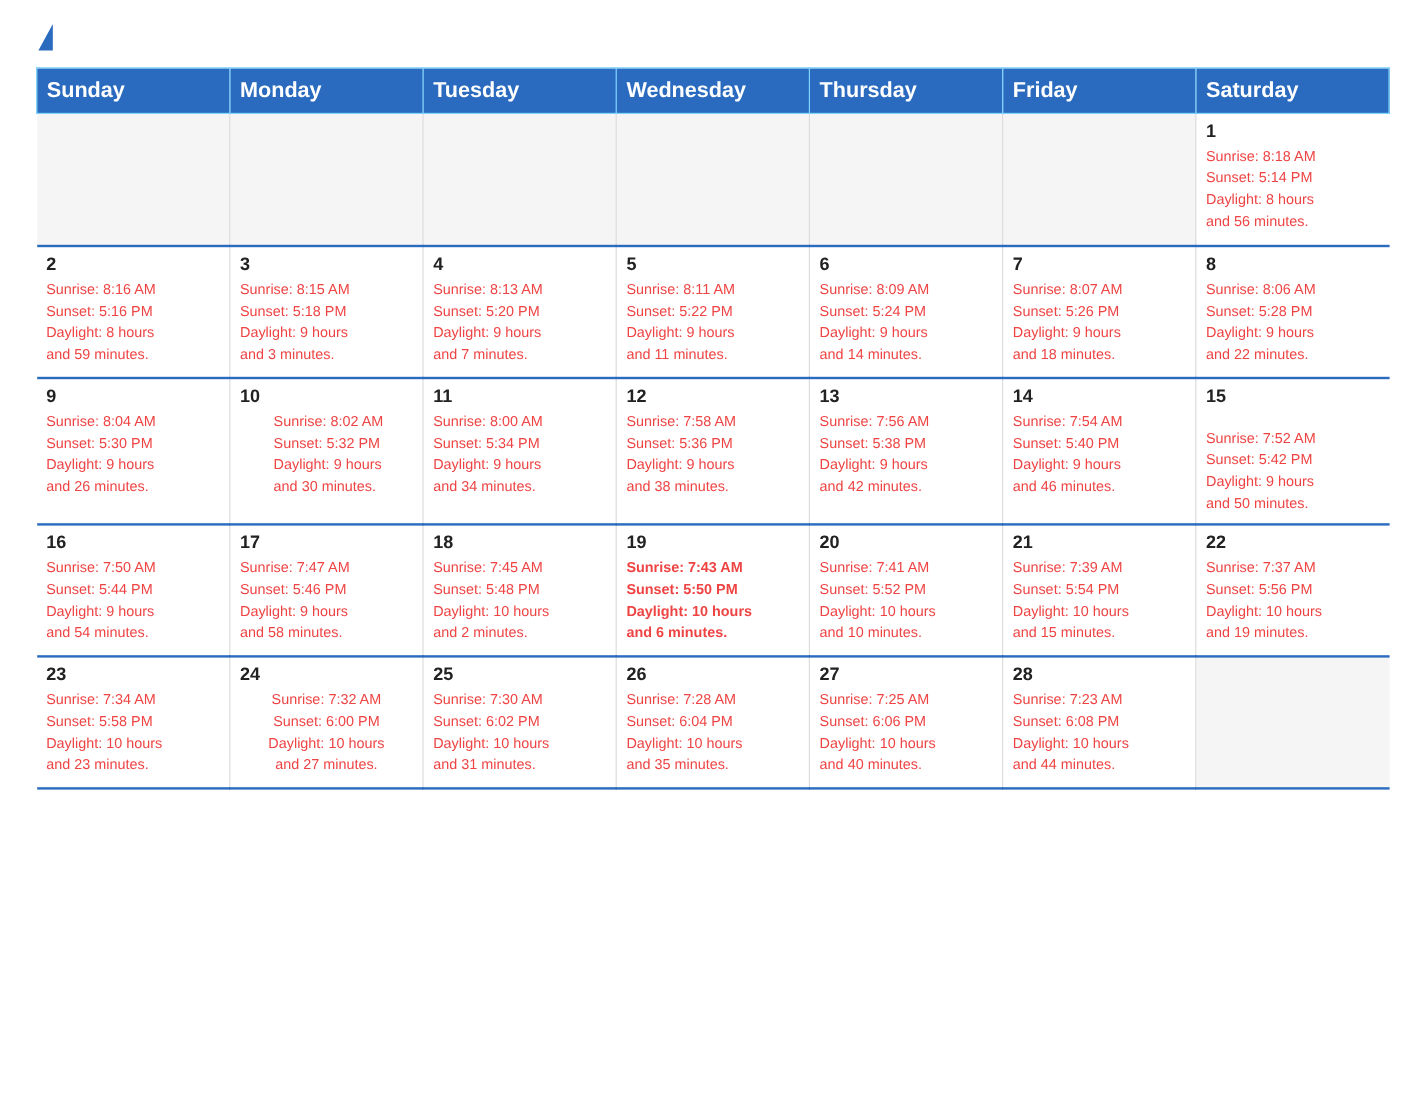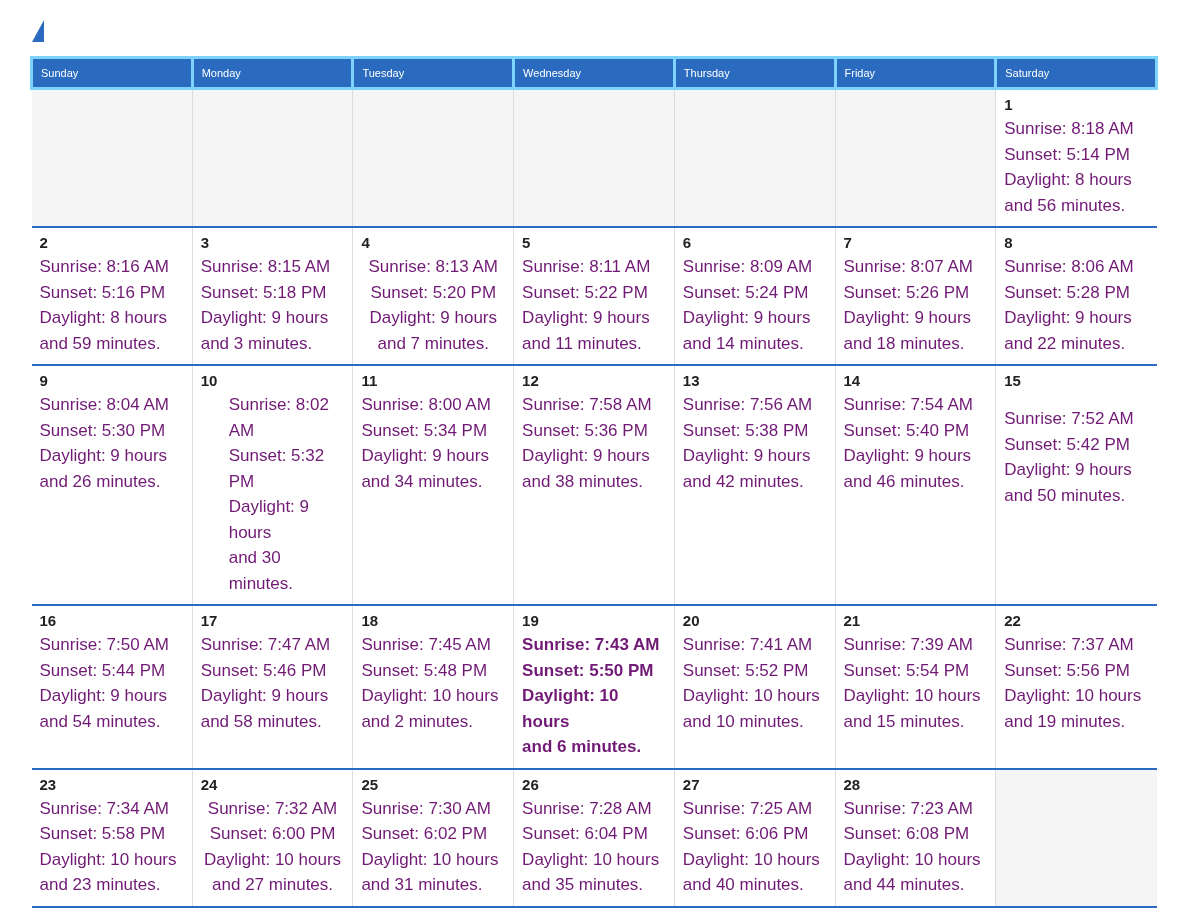--- a/index.html
+++ b/index.html
@@ -62,25 +62,25 @@
     }
     table {
       width: 100%;
       border-collapse: collapse;
     }
     thead tr {
       background-color: #2a6bbf;
     }
     thead th {
       color: #fff;
-      font-size: 11px;
-      font-weight: normal;
+      font-size: 18px;
+      font-weight: bold;
       padding: 8px 8px;
       text-align: left;
-      border: 3px solid #7dd3fc;
+      border: 1px solid #7dd3fc;
     }
     tbody tr {
       border-bottom: 2px solid #2a6bbf;
     }
     tbody td {
       vertical-align: top;
       padding: 6px 8px 8px 8px;
       font-size: 12.5px;
       color: #333;
       width: calc(100% / 7);
@@ -92,22 +92,22 @@
       border-left: none;
     }
     .day-num {
       font-size: 15px;
       font-weight: bold;
       color: #222;
       display: block;
       margin-bottom: 3px;
     }
     .day-info {
-      font-size: 17px;
-      color: #701a75;
+      font-size: 12px;
+      color: #ef4444;
       line-height: 1.5;
     }
     .empty-cell {
       background: #f5f5f5;
     }
   </style>
 </head>
 <body>
 
 <div class="header">
@@ -162,21 +162,21 @@
         </td>
         <td>
           <span class="day-num">3</span>
           <div class="day-info" style="white-space: pre-line;">Sunrise: 8:15 AM
 Sunset: 5:18 PM
 Daylight: 9 hours
 and 3 minutes.</div>
         </td>
         <td>
           <span class="day-num">4</span>
-          <div class="day-info" style="white-space: pre-line; text-align: center;">Sunrise: 8:13 AM
+          <div class="day-info" style="white-space: pre-line;">Sunrise: 8:13 AM
 Sunset: 5:20 PM
 Daylight: 9 hours
 and 7 minutes.</div>
         </td>
         <td>
           <span class="day-num">5</span>
           <div class="day-info" style="white-space: pre-line;">Sunrise: 8:11 AM
 Sunset: 5:22 PM
 Daylight: 9 hours
 and 11 minutes.</div>

